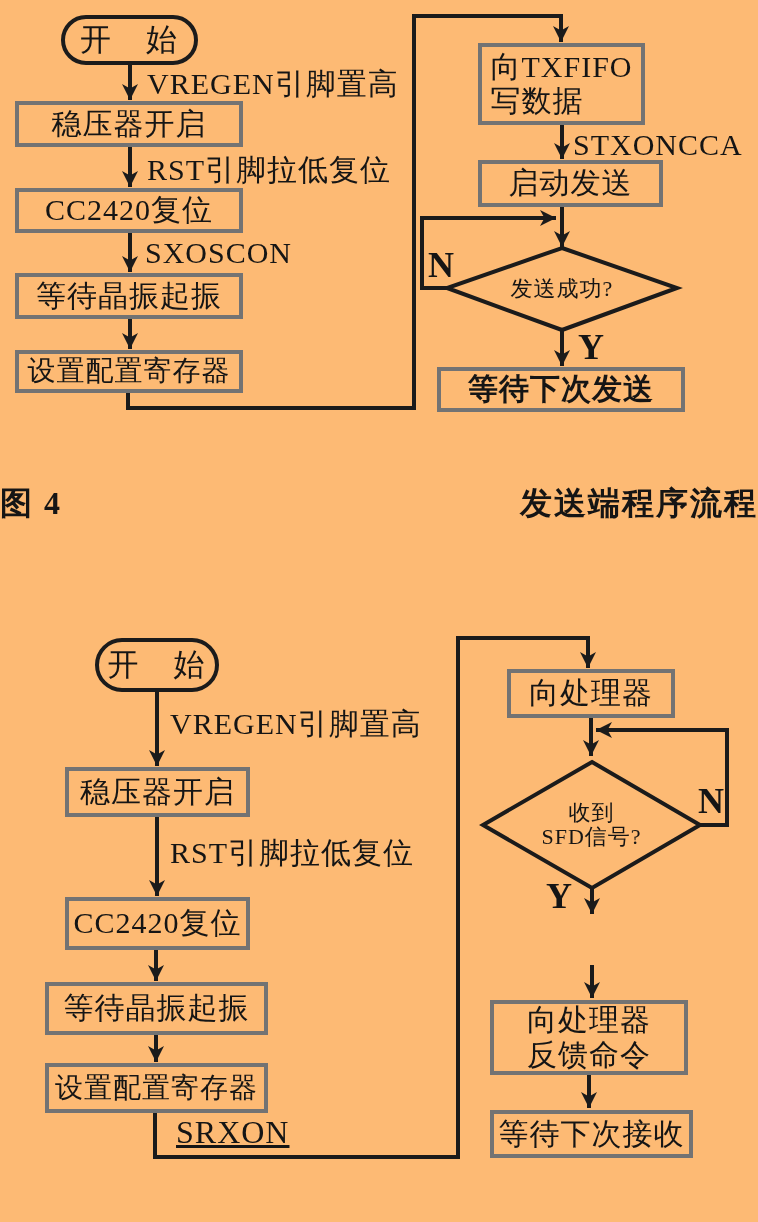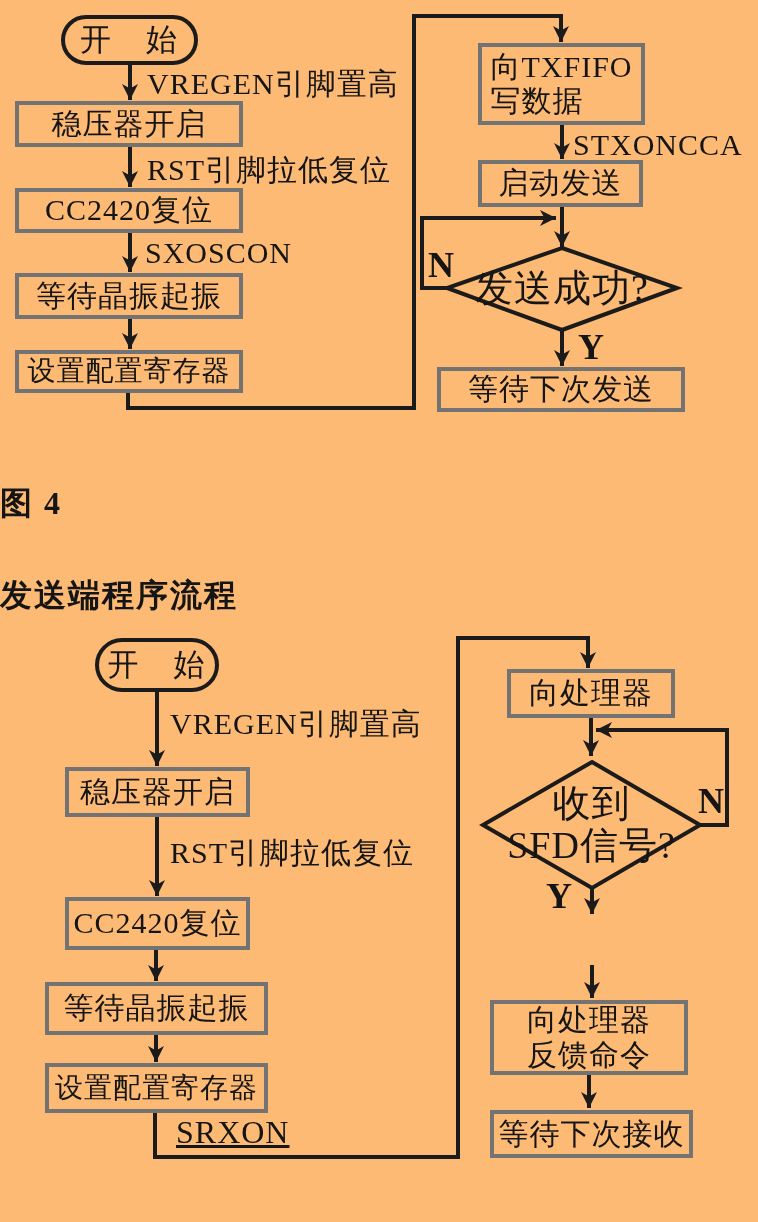--- a/index.html
+++ b/index.html
@@ -29,33 +29,32 @@
     display:flex;align-items:center;justify-content:center;
     font-size:31px;letter-spacing:2px;white-space:pre;
   }
   .lbl{
     position:absolute;
     font-size:30px;white-space:nowrap;letter-spacing:1px;text-align:right;
   }
   .dtext{
     position:absolute;
     display:flex;align-items:center;justify-content:center;
-    text-align:center;font-size:38px;line-height:1.1;
+    text-align:center;font-size:22px;line-height:1.1;
     white-space:pre-line;letter-spacing:1px;
   }
   .branch{
     position:absolute;
     font-size:36px;font-weight:bold;
   }
   .caption{
     position:absolute;left:0;top:482px;width:758px;
-    display:flex;justify-content:space-between;gap:48px;
+    display:flex;justify-content:space-between;gap:38px;
     font-weight:bold;font-size:32px;letter-spacing:2px;
     white-space:pre;
-    flex-direction:column;
   }
 </style>
 </head>
 <body>
 
 <div class="page">
 
   <svg class="layer" viewBox="0 0 758 1222">
     <defs>
       <marker id="ah" markerUnits="userSpaceOnUse" markerWidth="20" markerHeight="18" refX="16" refY="8" orient="auto">
@@ -97,25 +96,25 @@
   <div class="lbl" style="left:147px;top:64px;">VREGEN引脚置高</div>
   <div class="box" style="left:15px;top:101px;width:228px;height:46px;">稳压器开启</div>
   <div class="lbl" style="left:147px;top:150px;">RST引脚拉低复位</div>
   <div class="box" style="left:15px;top:188px;width:228px;height:45px;">CC2420复位</div>
   <div class="lbl" style="left:145px;top:236px;">SXOSCON</div>
   <div class="box" style="left:15px;top:273px;width:228px;height:46px;">等待晶振起振</div>
   <div class="box" style="left:15px;top:350px;width:228px;height:43px;font-size:28px;">设置配置寄存器</div>
   <div class="box" style="left:478px;top:43px;width:167px;height:82px;">向TXFIFO
 写数据</div>
   <div class="lbl" style="left:573px;top:128px;">STXONCCA</div>
-  <div class="box" style="left:478px;top:160px;width:165px;height:47px;">启动发送</div>
+  <div class="box" style="left:478px;top:160px;width:185px;height:47px;">启动发送</div>
   <div class="branch" style="left:428px;top:244px;">N</div>
   <div class="dtext" style="left:447px;top:248px;width:230px;height:82px;">发送成功?</div>
   <div class="branch" style="left:578px;top:326px;">Y</div>
-  <div class="box" style="left:437px;top:367px;width:248px;height:45px;">等待下次发送</div>
+  <div class="box" style="left:437px;top:367px;width:248px;height:45px;font-weight:bold;">等待下次发送</div>
 
   <div class="caption">
     <span>图 4</span><span>发送端程序流程</span>
   </div>
 
   <div class="term" style="left:97px;top:640px;width:120px;height:50px;">开　始</div>
   <div class="lbl" style="left:170px;top:704px;">VREGEN引脚置高</div>
   <div class="box" style="left:65px;top:767px;width:185px;height:50px;">稳压器开启</div>
   <div class="lbl" style="left:170px;top:833px;">RST引脚拉低复位</div>
   <div class="box" style="left:65px;top:897px;width:185px;height:53px;">CC2420复位</div>

